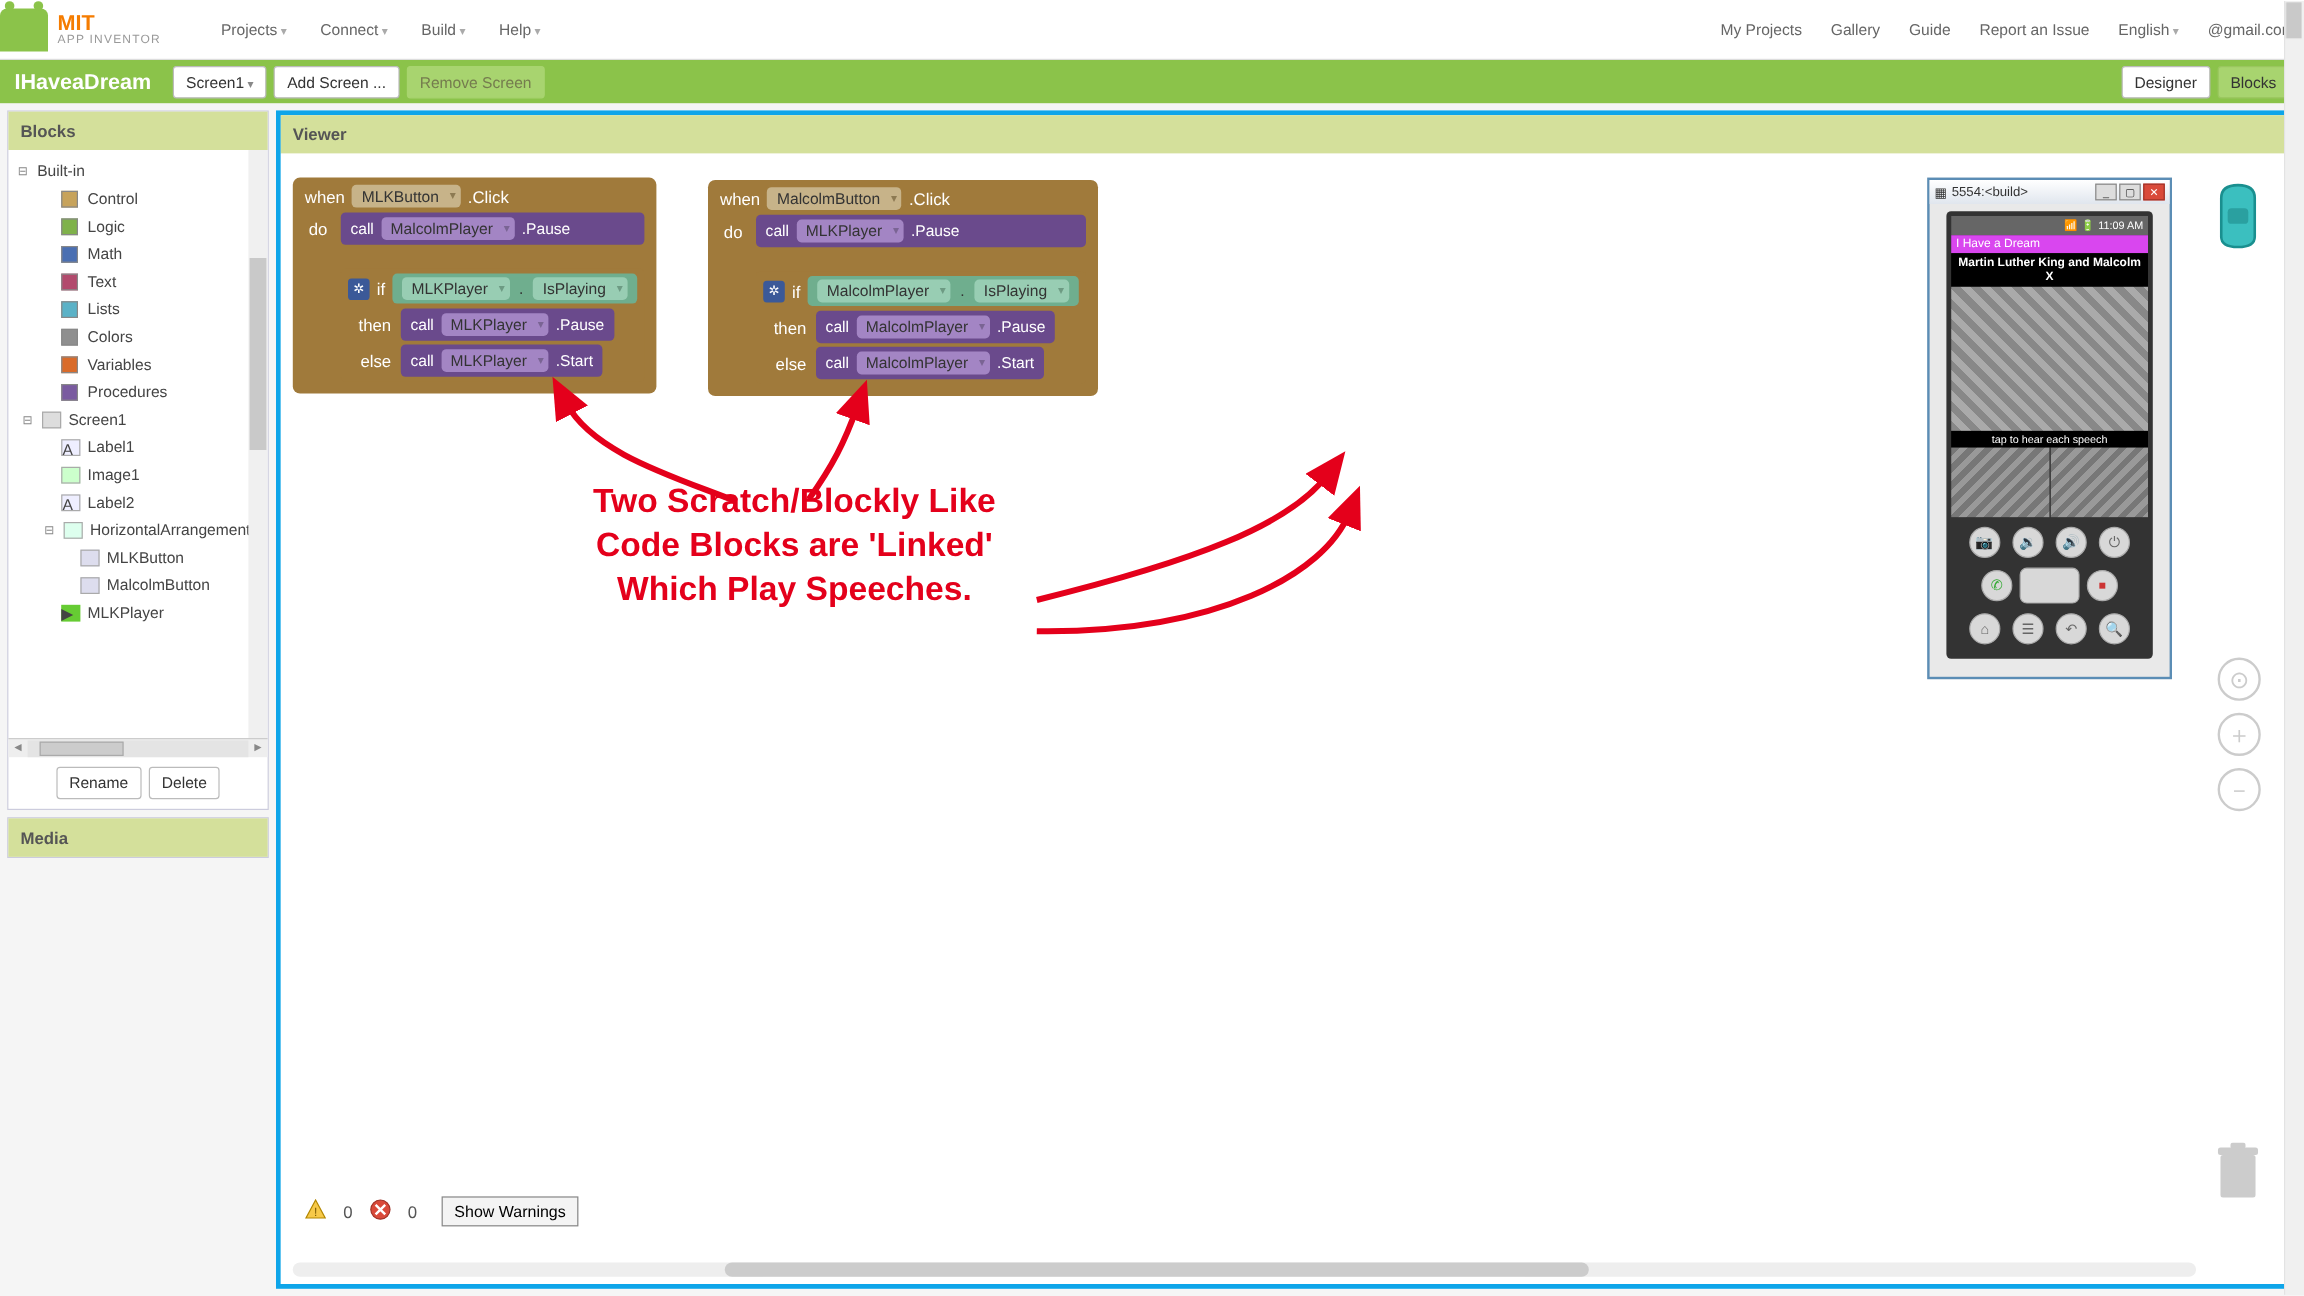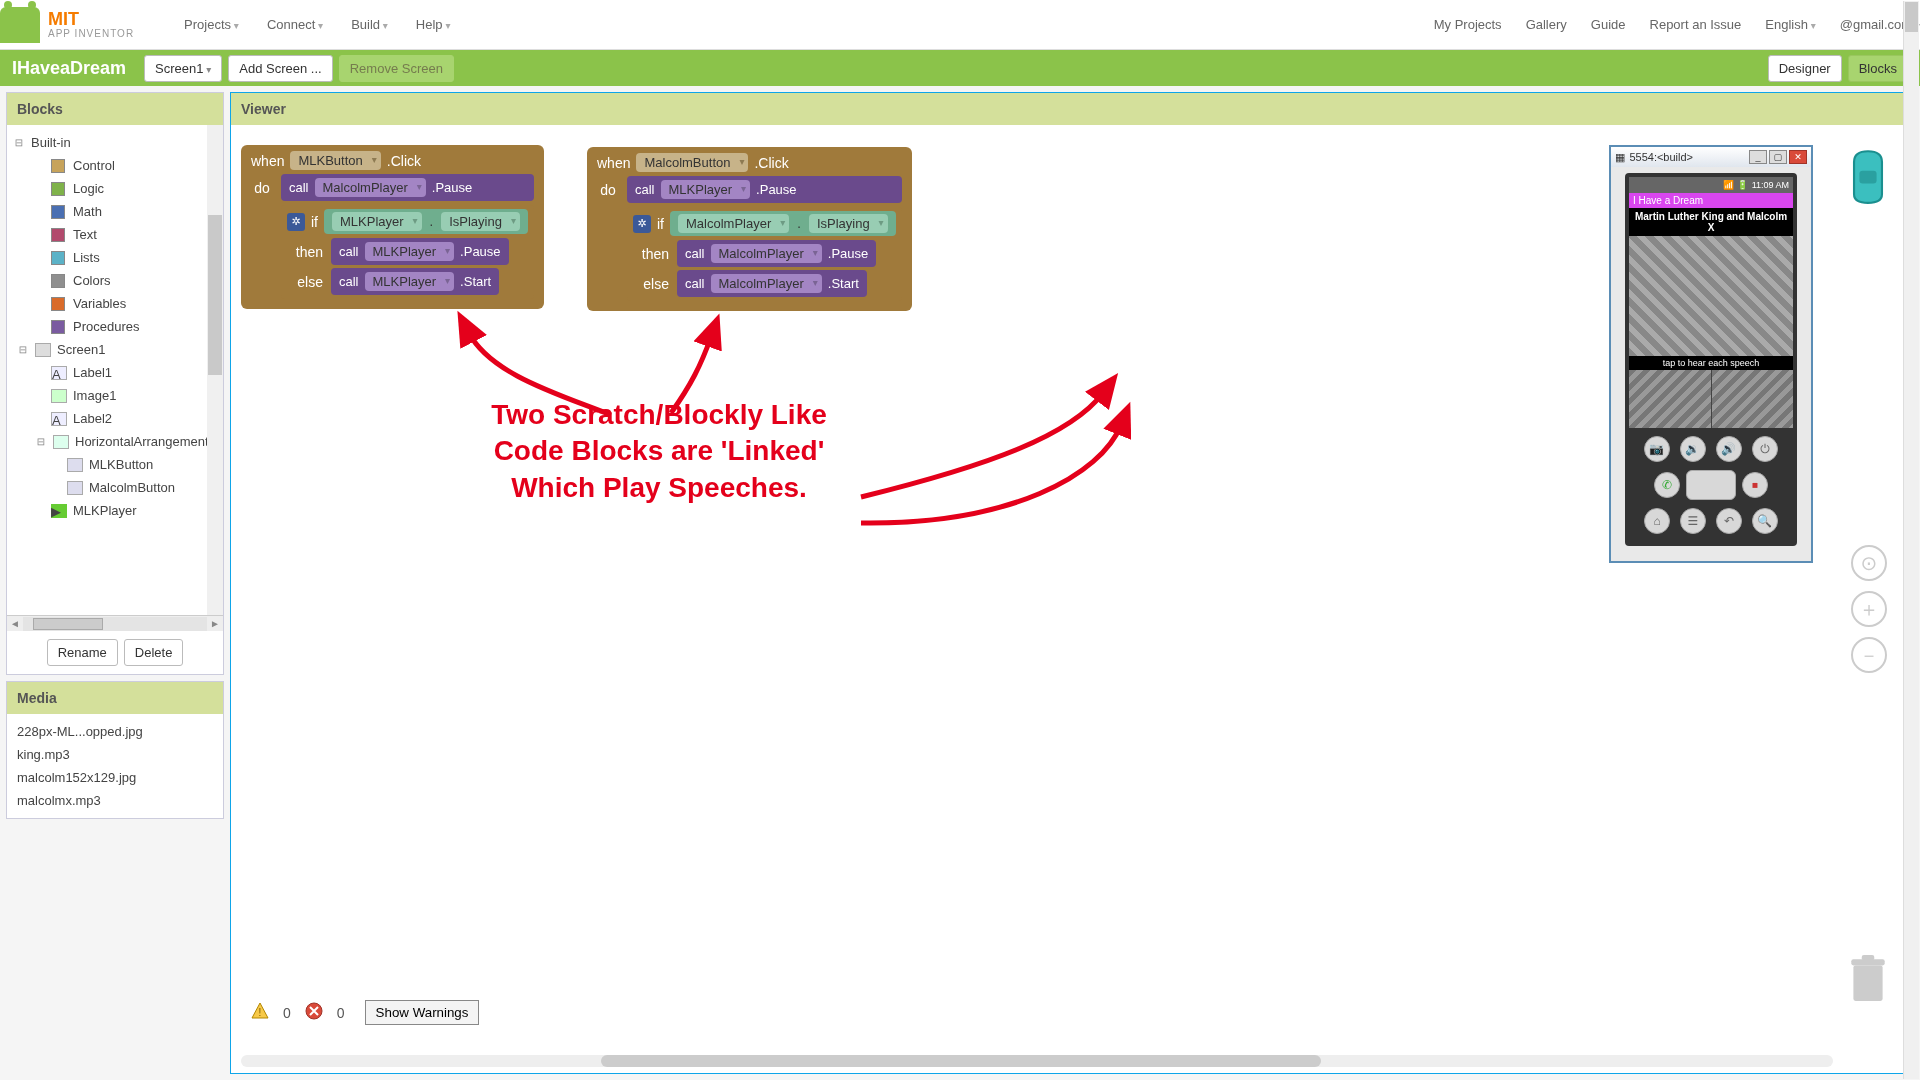--- a/index.html
+++ b/index.html
@@ -41,32 +41,32 @@
 .comp-icon { width: 16px; height: 14px; background: #ddd; border: 1px solid #aaa; display: inline-block; }
 .hscroll { height: 16px; background: #eee; border-top: 1px solid #ccc; display:flex; align-items:center; }
 .hscroll .ar { width:16px; text-align:center; color:#888; font-size:10px; }
 .hscroll .tr { flex:1; background:#e4e4e4; height:14px; position:relative; }
 .hscroll .th { position:absolute; left:10px; width:70px; height:12px; top:1px; background:#ccc; border:1px solid #aaa; }
 .btnrow { display: flex; gap: 6px; justify-content: center; padding: 8px; }
 .media-list { padding: 6px 10px; font-size: 13px; color: #444; }
 .media-list div { padding: 4px 0; cursor: pointer; }
 
 
-.viewer { flex: 1; background: #fff; border: 1px solid #0ea5e9; display: flex; flex-direction: column; position: relative; }
+.viewer { flex: 1; background: #fff; border: 4px solid #0ea5e9; display: flex; flex-direction: column; position: relative; }
 .canvas { flex: 1; position: relative; overflow: hidden; background: #fff; }
 
 
 .stack { position: absolute; }
 .ev-block { background: #a07a3b; border-radius: 6px; padding: 6px 10px 10px 10px; color: #fff; font-size: 14px; }
 .ev-head { display: flex; align-items: center; gap: 6px; margin-bottom: 4px; }
 .dd-block { background: #c7b389; color: #333; border-radius: 4px; padding: 2px 18px 2px 8px; position: relative; font-size: 13px; }
 .dd-block::after { content: '▾'; position: absolute; right: 4px; top: 3px; font-size: 10px; color: #8d7a52; }
 .do-row { display: flex; align-items: flex-start; gap: 8px; }
 .do-lbl { min-width: 22px; text-align: center; padding-top: 6px; }
-.inner-col { display: flex; flex-direction: column; gap: 4px; }
+.inner-col { display: flex; flex-direction: column; gap: 20px; }
 .call-block { background: #6a4a8c; border-radius: 4px; padding: 4px 8px; display: flex; align-items: center; gap: 6px; color: #fff; font-size: 13px; }
 .call-block .dd-p { background: #a385c4; color: #333; border-radius: 4px; padding: 2px 18px 2px 8px; position: relative; font-size: 13px; }
 .call-block .dd-p::after { content: '▾'; position: absolute; right: 4px; top: 3px; font-size: 10px; color: #7a6494; }
 .if-wrap { background: #a07a3b; border-radius: 4px; padding: 4px 6px; }
 .if-head { display: flex; align-items: center; gap: 6px; margin-bottom: 4px; }
 .gear { width: 18px; height: 18px; background: #3b5998; border-radius: 3px; color: #fff; font-size: 11px; display: flex; align-items: center; justify-content: center; }
 .cond-block { background: #6fae8e; border-radius: 4px; padding: 3px 8px; display: flex; align-items: center; gap: 8px; color: #333; font-size: 13px; }
 .cond-block .dd-g { background: #98cdb3; color: #333; border-radius: 4px; padding: 2px 18px 2px 8px; position: relative; font-size: 13px; }
 .cond-block .dd-g::after { content: '▾'; position: absolute; right: 4px; top: 3px; font-size: 10px; color: #6d9b83; }
 .then-row, .else-row { display: flex; align-items: center; gap: 8px; margin-top: 3px; }
@@ -256,26 +256,20 @@
         <span class="ar">►</span>
       </div>
       <div class="btnrow">
         <button class="btn">Rename</button>
         <button class="btn">Delete</button>
       </div>
     </div>
 
     <div class="panel">
       <div class="panel-h">Media</div>
-      <div class="media-list">
-        <div>228px-ML...opped.jpg</div>
-        <div>king.mp3</div>
-        <div>malcolm152x129.jpg</div>
-        <div>malcolmx.mp3</div>
-      </div>
     </div>
   </div>
 
   <div class="viewer">
     <div class="panel-h">Viewer</div>
     <div class="canvas">
 
       <div class="stack" style="left:10px; top:20px;">
         <div class="ev-block">
           <div class="ev-head">

